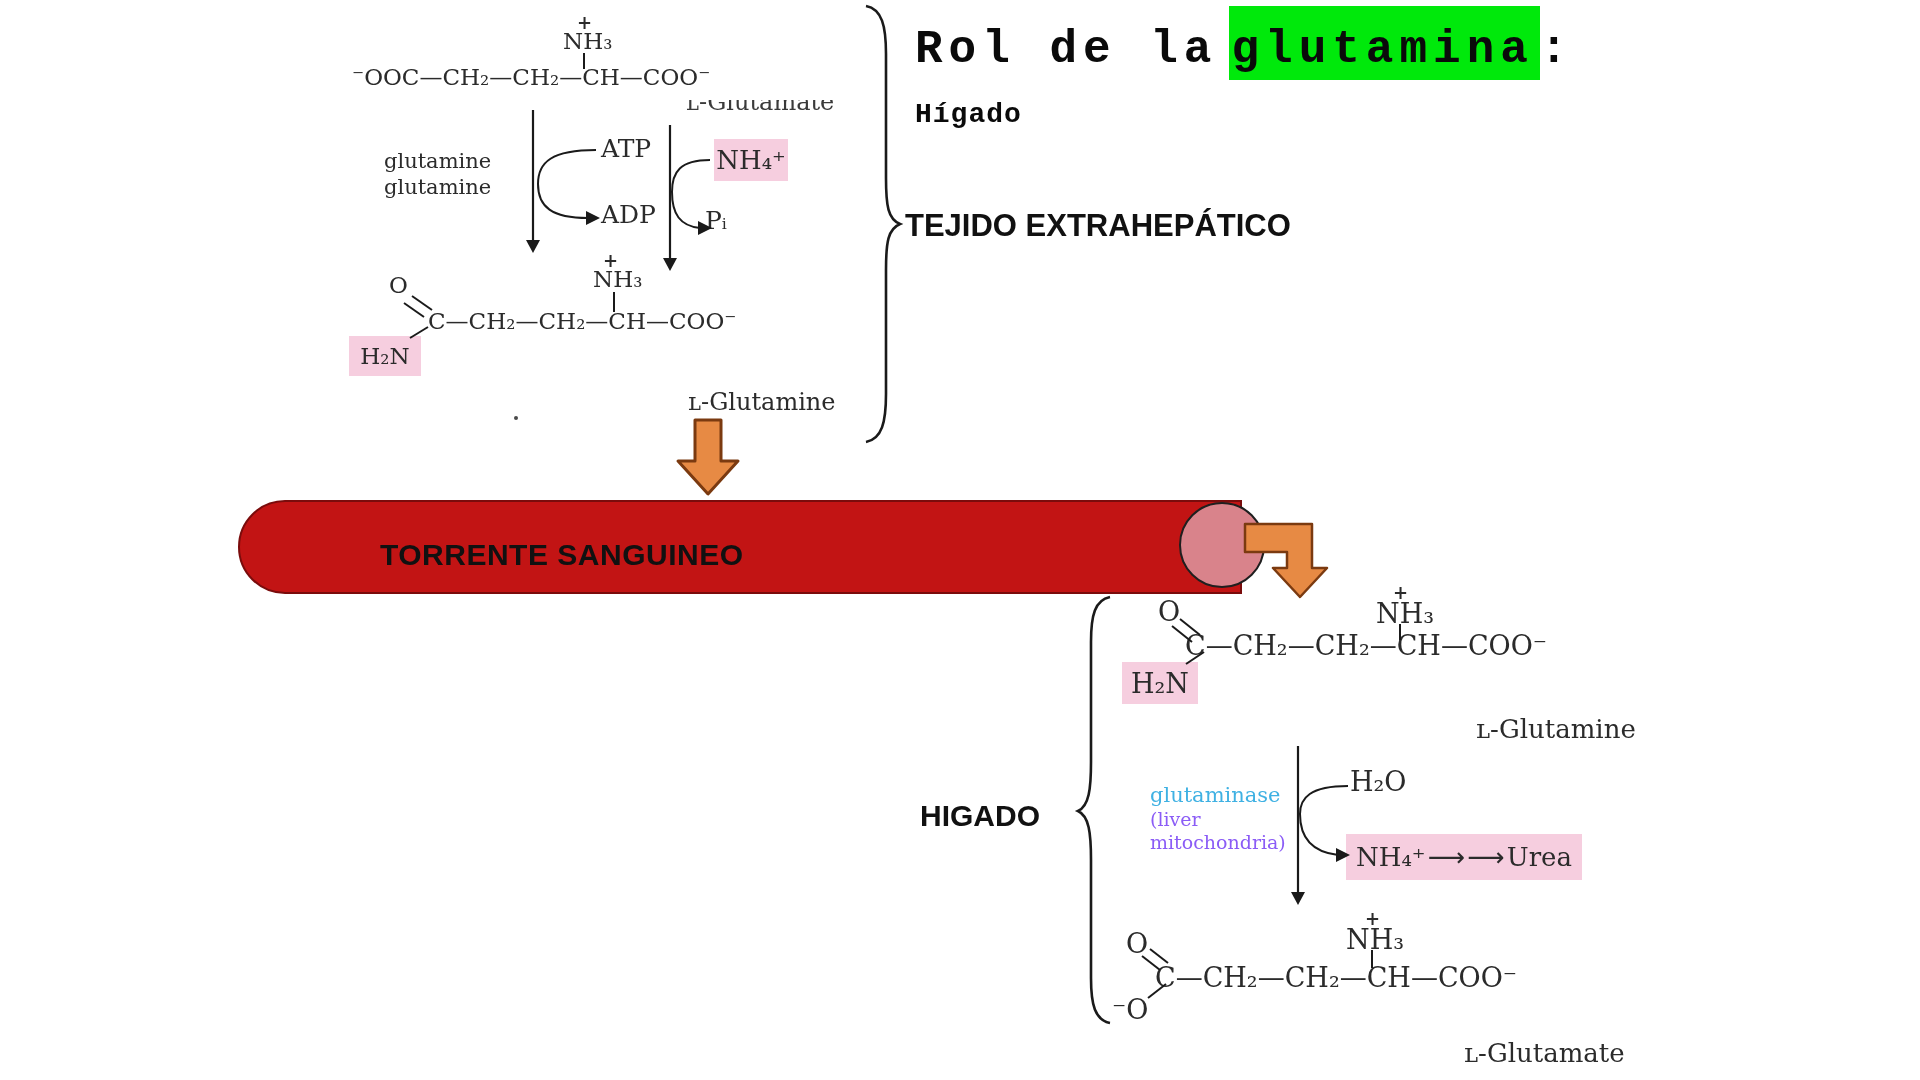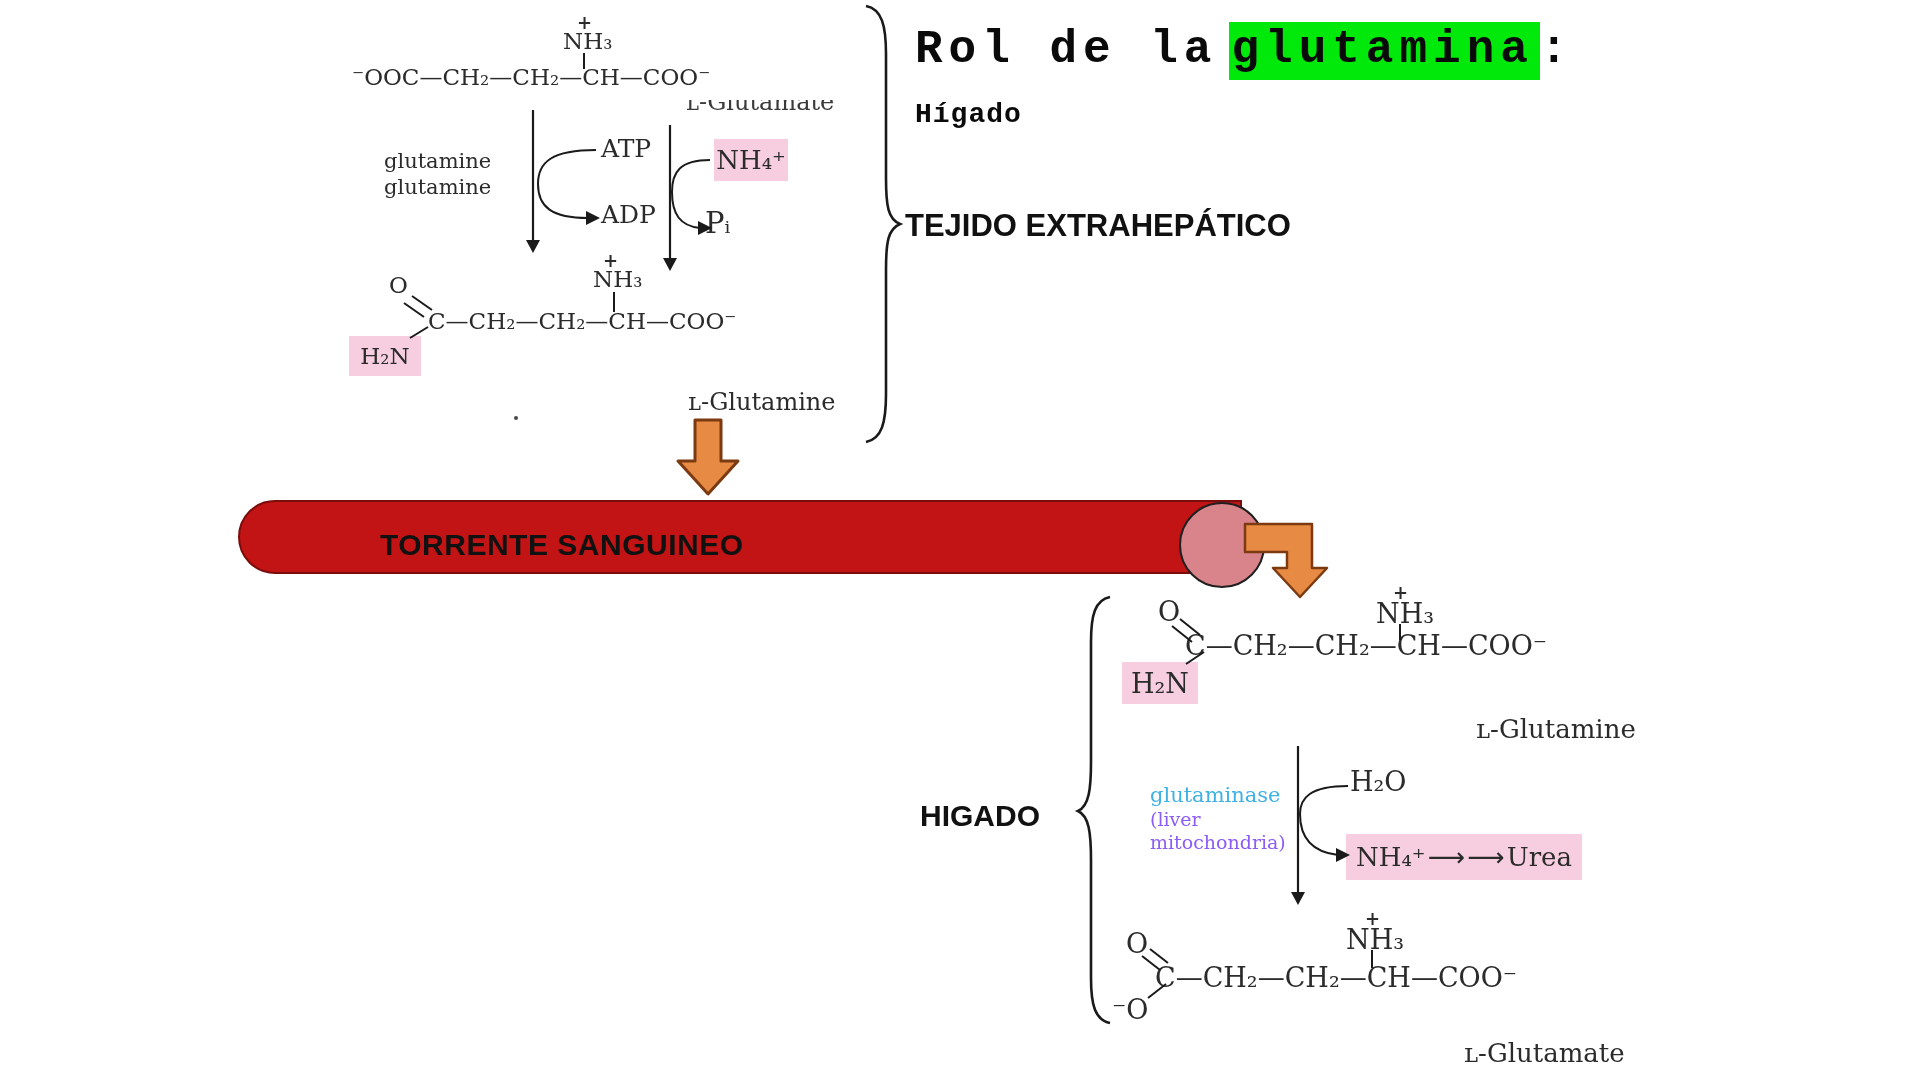--- a/index.html
+++ b/index.html
@@ -7,24 +7,24 @@
          font-family:"DejaVu Serif",serif;color:var(--chem-ink,#222);}
   .abs{position:absolute;}
   .chem{font-family:"DejaVu Serif",serif;color:var(--chem-ink,#2b2b2b);white-space:nowrap;}
   .plus{font-family:"DejaVu Serif",serif;font-size:18px;font-weight:bold;color:var(--chem-ink,#2b2b2b);}
   .pinkbox{background:var(--pink-box,#F6CEDF);display:flex;align-items:center;justify-content:center;}
   .enzyme-blue{color:var(--blue-enzyme,#3FB1E3);}
   .serif-label{font-family:"DejaVu Serif",serif;color:#2b2b2b;white-space:nowrap;}
   .sans-label{font-family:"Liberation Sans","DejaVu Sans",sans-serif;font-weight:bold;color:#111;white-space:nowrap;}
   .mono{font-family:"Liberation Mono","DejaVu Sans Mono",monospace;font-weight:bold;color:#0a0a0a;white-space:nowrap;}
   #title{left:915px;top:24px;font-size:46px;letter-spacing:6px;}
-  #title .hl{background:var(--green-highlight,#00E90B);padding:2px 6px 4px 2px;margin-left:12px;}
+  #title .hl{background:var(--green-highlight,#00E90B);padding:18px 6px 4px 2px;margin-left:12px;}
   #subtitle{left:915px;top:96px;font-size:28px;letter-spacing:1px;line-height:37px;}
   #region-label{left:905px;top:208px;font-size:31px;}
-  #cylinder{left:238px;top:500px;width:1004px;height:74px;background:var(--red-cyl,#C21414);
+  #cylinder{left:238px;top:500px;width:1004px;height:94px;background:var(--red-cyl,#C21414);
             border:2px solid var(--red-cyl-border,#7A0C0C);border-radius:47px 0 0 47px;
             display:flex;align-items:center;box-sizing:border-box;}
   #cylinder .lbl{margin-left:140px;margin-top:16px;font-size:30px;letter-spacing:0.5px;}
   #liver-label{left:920px;top:799px;font-size:30px;}
   .clipwrap{overflow:hidden;height:16px;}
   .clipwrap .t{margin-top:-12px;font-size:24px;color:#3a3a3a;}
   .enz-block{text-align:left;line-height:26px;font-size:21px;}
   .enz-block .sub{font-size:19px;color:#8b5cf6;line-height:23px;}
   #urea-box{left:1346px;top:834px;width:236px;height:46px;display:flex;align-items:center;
             justify-content:space-between;padding:0 10px;box-sizing:border-box;font-size:26px;}
@@ -45,21 +45,21 @@
     <div class="t serif-label">ʟ-Glutamate</div>
   </div>
 
   <div class="abs enz-block enzyme-blue serif-label" style="left:384px;top:148px;width:140px;">
     <div>glutamine</div>
     <div>glutamine</div>
   </div>
   <div class="abs serif-label" style="left:601px;top:134px;font-size:25px;">ATP</div>
   <div class="abs serif-label" style="left:601px;top:200px;font-size:25px;">ADP</div>
   <div class="abs pinkbox chem" style="left:714px;top:139px;width:74px;height:42px;font-size:26px;">NH₄⁺</div>
-  <div class="abs serif-label" style="left:705px;top:206px;font-size:29px;">Pᵢ</div>
+  <div class="abs serif-label" style="left:705px;top:206px;font-size:25px;">Pᵢ</div>
 
   <div class="abs chem" style="left:389px;top:272px;font-size:23px;">O</div>
   <div class="abs chem" style="left:428px;top:308px;font-size:23px;">C—CH₂—CH₂—CH—COO⁻</div>
   <div class="abs pinkbox chem" style="left:349px;top:336px;width:72px;height:40px;font-size:23px;">H₂N</div>
   <div class="abs plus" style="left:603px;top:250px;">+</div>
   <div class="abs chem" style="left:593px;top:266px;font-size:23px;">NH₃</div>
   <div class="abs serif-label" style="left:688px;top:388px;font-size:24px;">ʟ-Glutamine</div>
 
   <div class="abs" id="stray-dot"></div>
 

